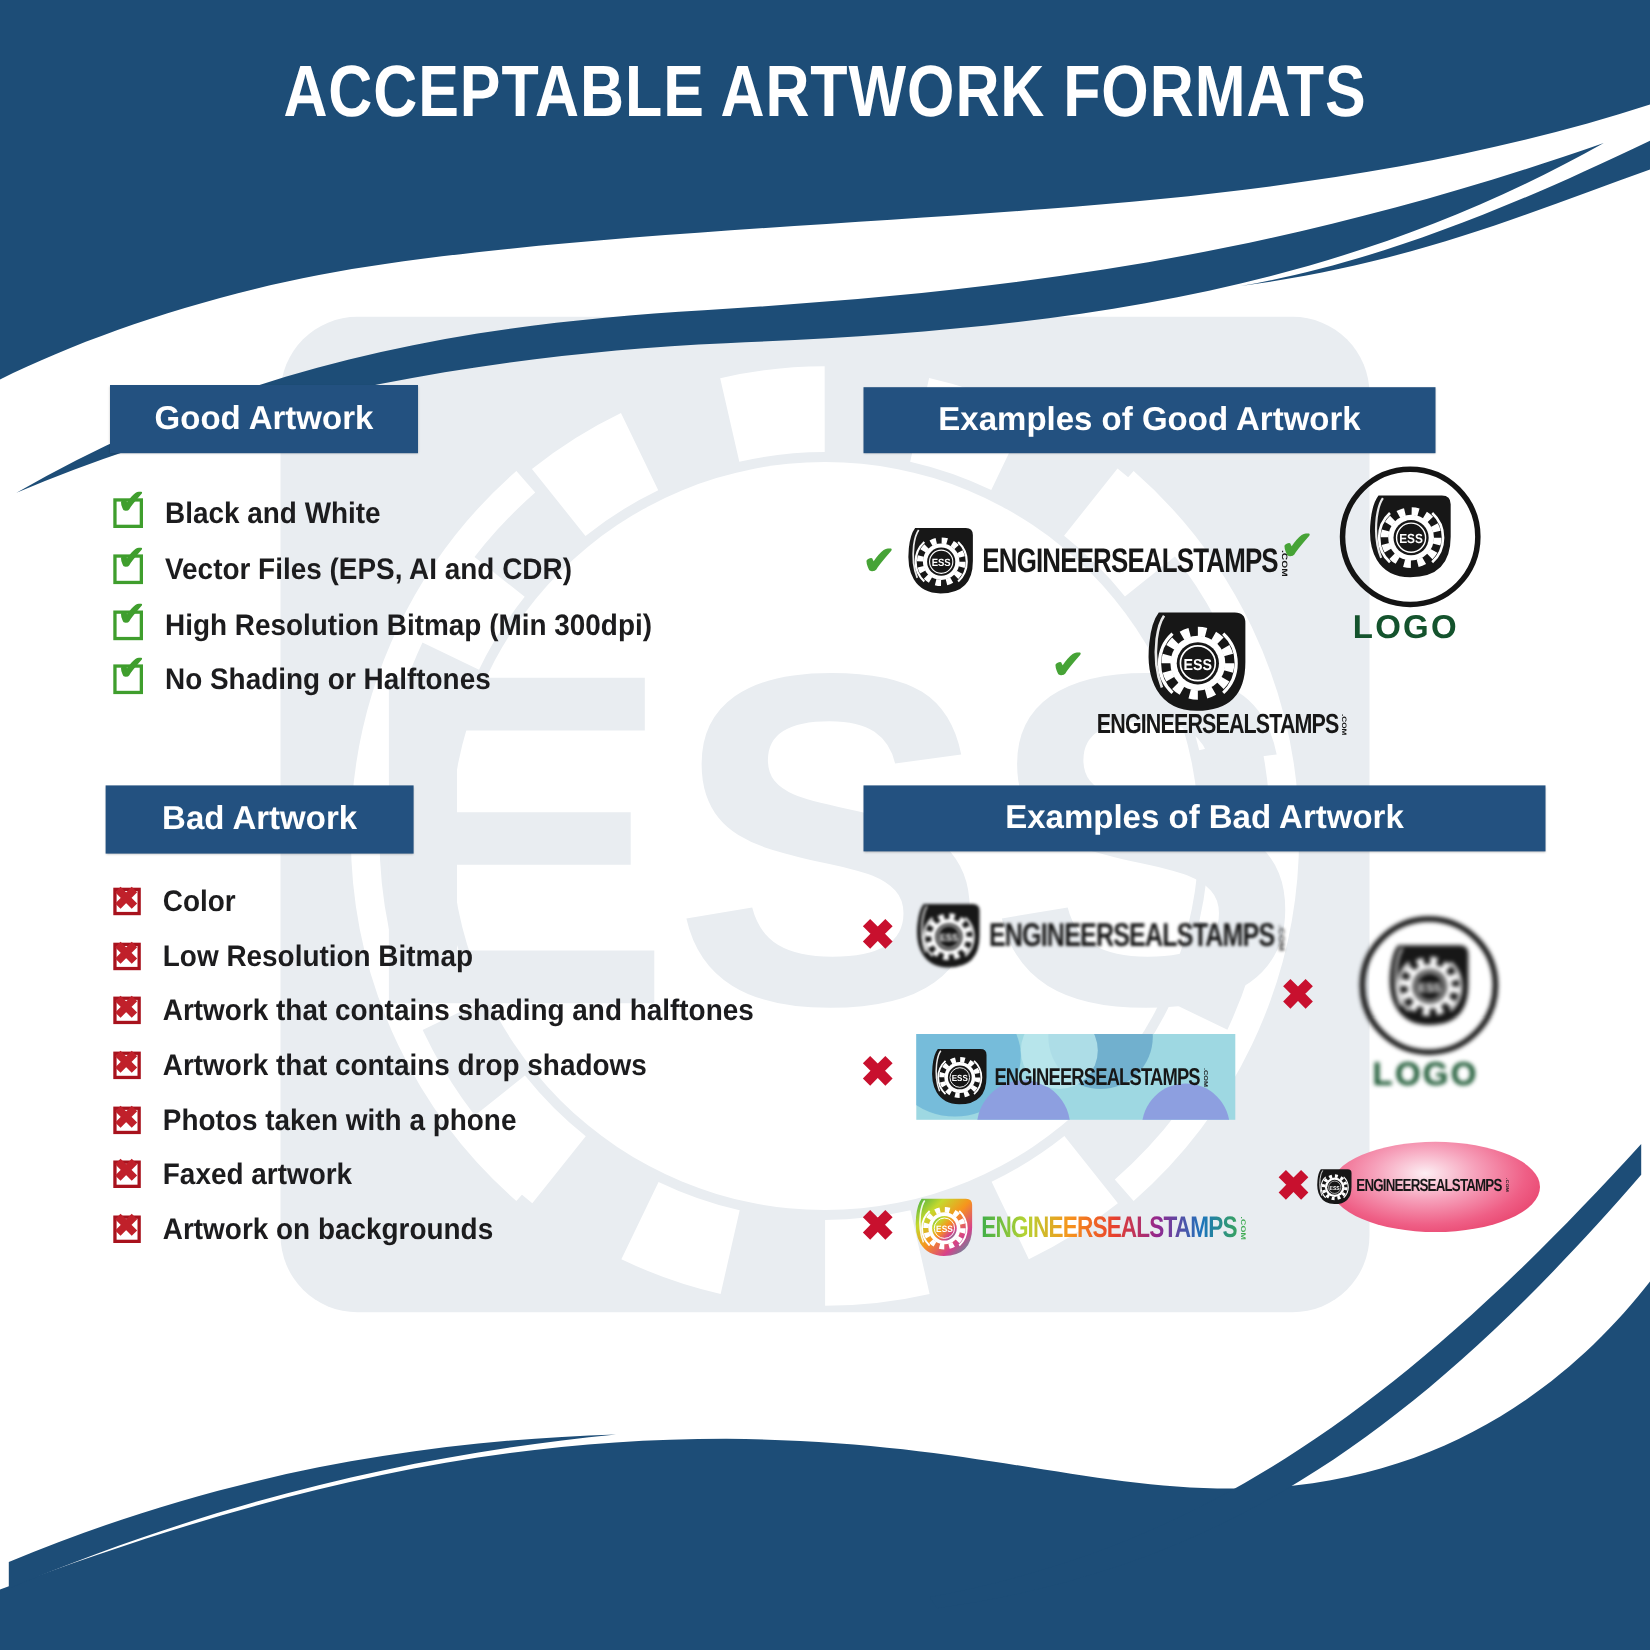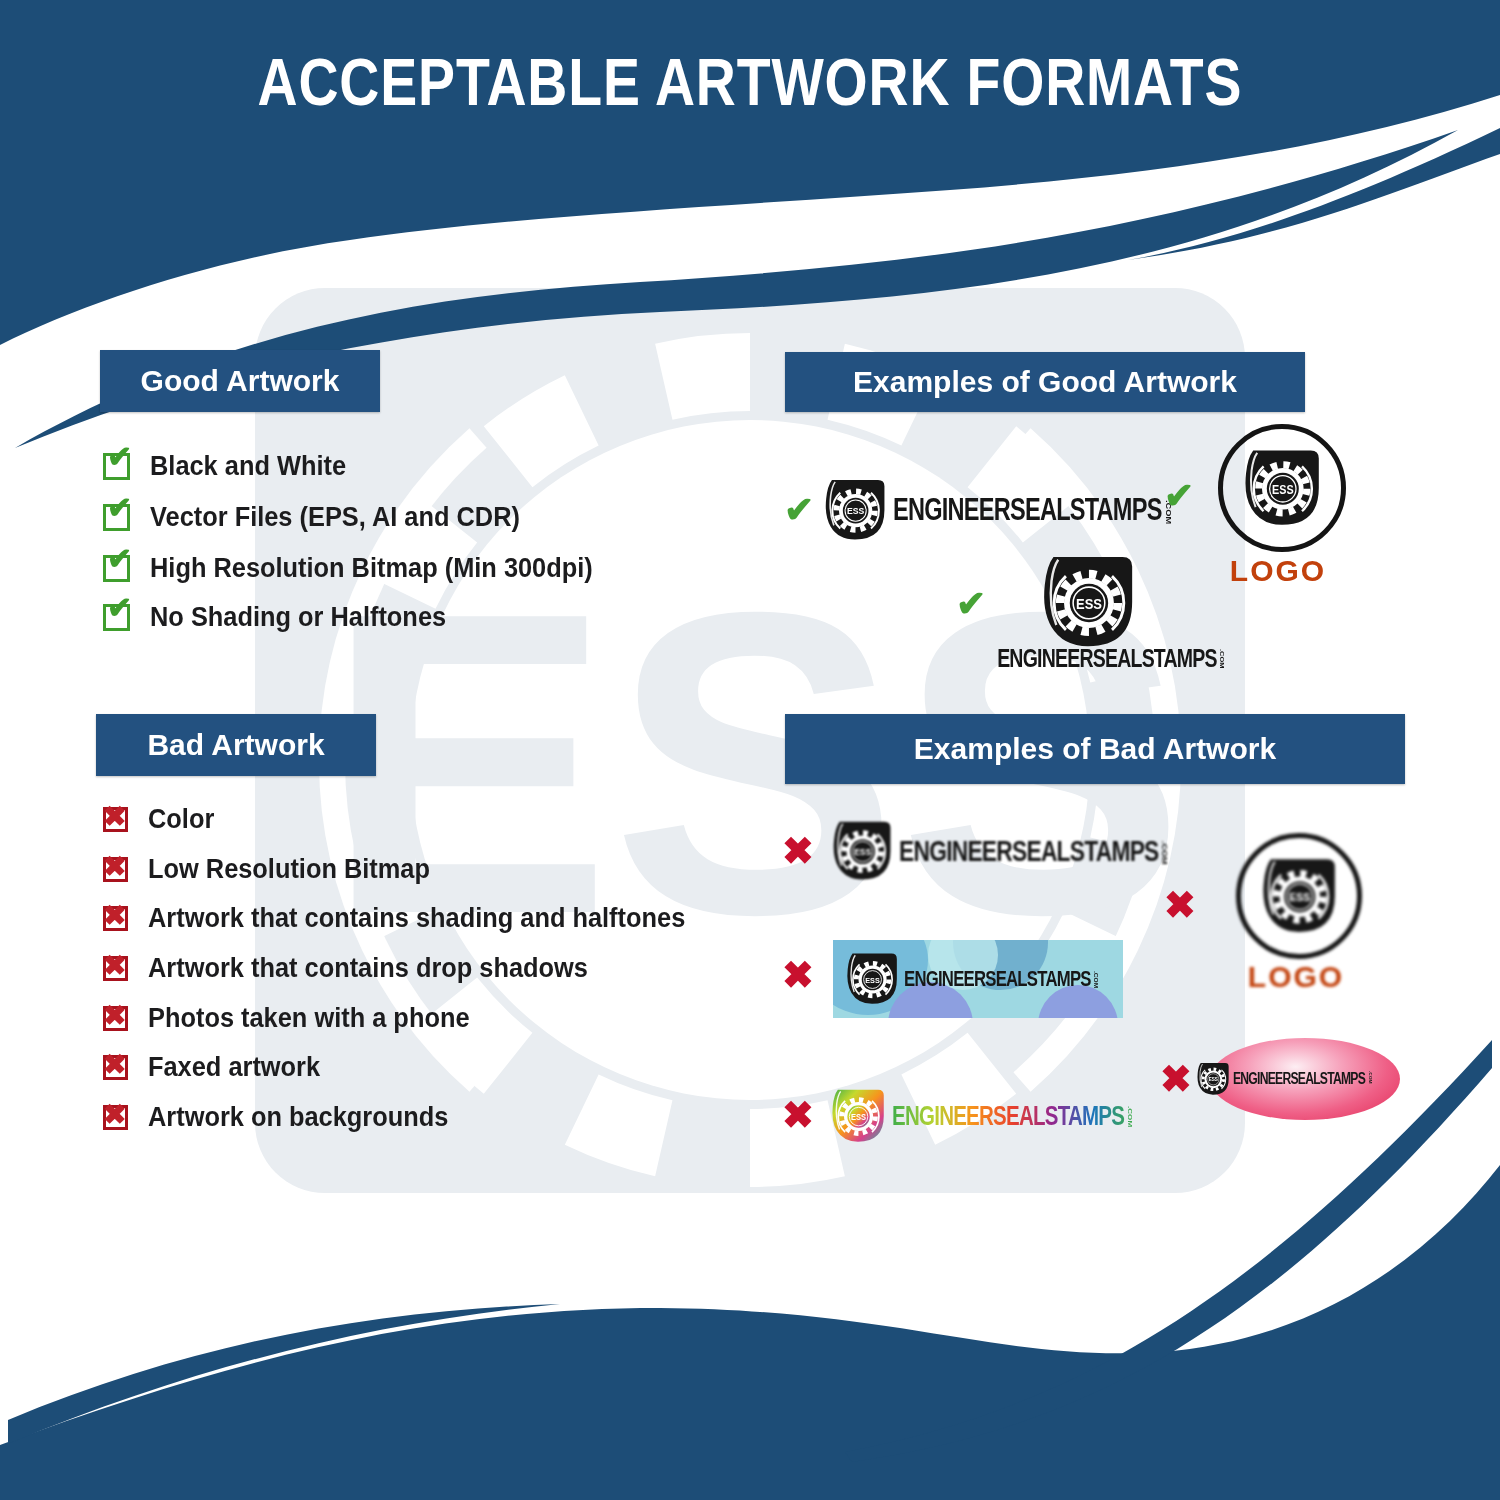--- a/index.html
+++ b/index.html
@@ -31,21 +31,21 @@
   
   .wm{display:inline-flex;align-items:flex-end;font-weight:800;letter-spacing:-1px;
       color:#171717;white-space:nowrap;transform:scaleX(.76);transform-origin:left center;}
   .wm .com{writing-mode:vertical-rl;font-size:.30em;letter-spacing:0;line-height:1;
            margin-left:3px;margin-bottom:4px;font-weight:700;}
   .exrow{position:absolute;display:flex;align-items:center;z-index:3;}
   .ess{display:block;flex:0 0 auto;}
   .ringlogo{position:absolute;border:5px solid #141414;border-radius:50%;background:transparent;
             display:flex;align-items:center;justify-content:center;z-index:3;}
   .caption{position:absolute;text-align:center;font-weight:800;font-size:30px;letter-spacing:2px;
-           color:#c2410c;z-index:3;}
+           color:#14532d;z-index:3;}
   .blur1{filter:blur(1.3px);}
   .blur2{filter:blur(1.8px);}
   
   #bg-art{left:833px;top:940px;width:290px;height:78px;overflow:hidden;background:#9ed8e2;z-index:3;
           display:flex;align-items:center;padding-left:12px;box-sizing:border-box;}
   #bg-art .circ{position:absolute;border-radius:50%;}
   
   #pink-oval{left:1210px;top:1038px;width:190px;height:82px;border-radius:50%;z-index:3;
      background:radial-gradient(ellipse at 45% 35%, #fdeef3 0%, #f6a0ba 32%, #ef5f86 62%, #e63c66 86%, #df2e5a 100%);
      display:flex;align-items:center;justify-content:center;}
@@ -203,21 +203,21 @@
       <use href="#essArt"></use>
     </svg>
 </div>
 <div class="abs" style="left:965px;top:644px;width:260px;text-align:center;z-index:3;">
   <span class="wm" style="font-size:25px;transform:scaleX(.78);transform-origin:center;">
     <span>ENGINEERSEALSTAMPS</span>
     <span class="com">.COM</span>
   </span>
 </div>
 
-<div class="bar" style="left:785px;top:714px;width:620px;height:70px;">
+<div class="bar" style="left:785px;top:714px;width:620px;height:60px;">
   <span>Examples of Bad Artwork</span>
 </div>
 
 <span class="badmark" style="left:782px;top:832px;">✖</span>
 <div class="exrow blur1" style="left:831px;top:820px;height:62px;">
   <svg class="ess" width="62" height="62" viewBox="0 0 100 100">
       <use href="#essArt"></use>
     </svg>
   <span class="wm" style="font-size:30px;margin-left:6px;">
     <span>ENGINEERSEALSTAMPS</span>

